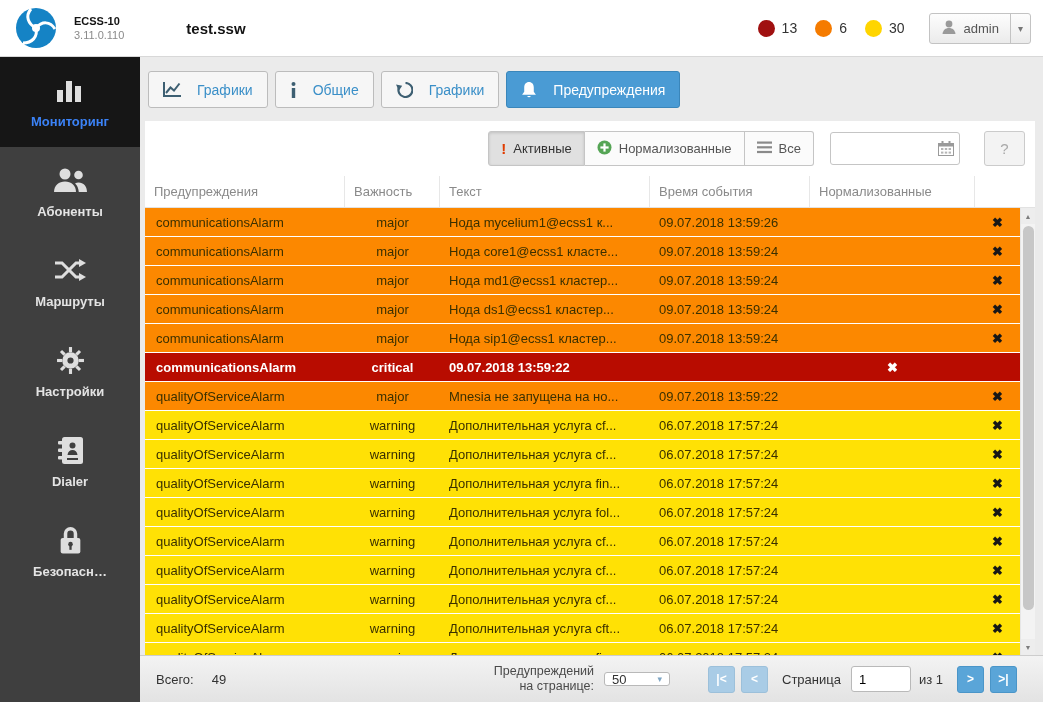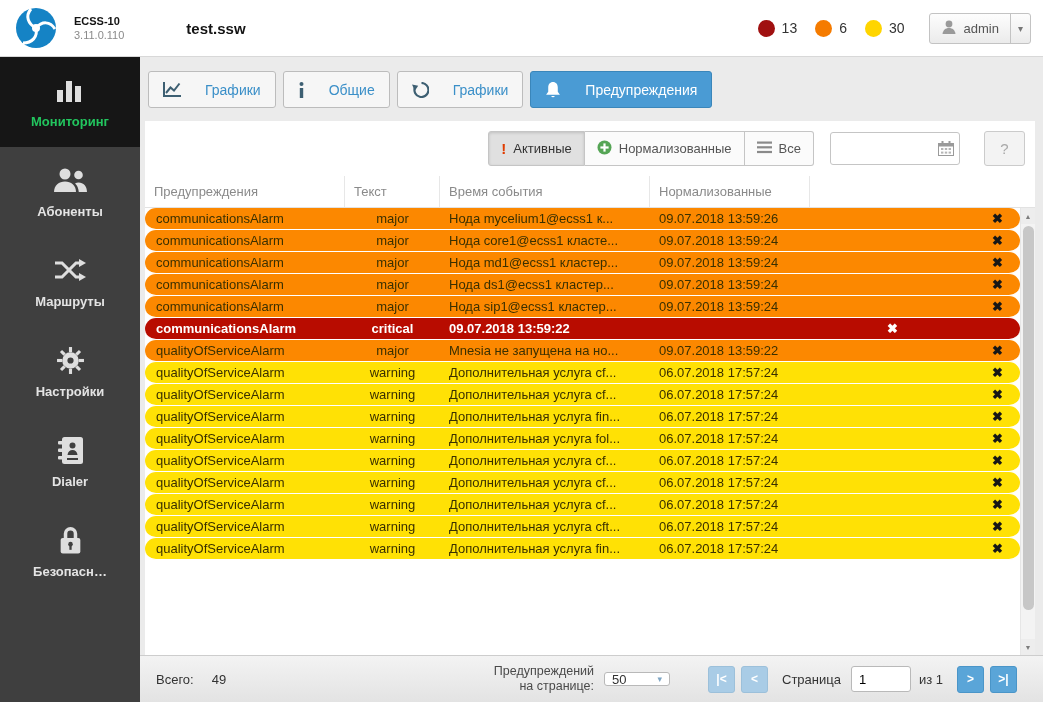--- a/index.html
+++ b/index.html
@@ -27,28 +27,28 @@
   .user-main { display:flex; align-items:center; gap:7px; padding:0 11px; color:#555; }
   .user-caret { border-left:1px solid #c3c3c3; padding:0 7px; display:flex; align-items:center;
     color:#777; font-size:10px; }
 
   
   .bodyrow { flex:1; display:flex; min-height:0; }
   .sidebar { flex:0 0 140px; background:#3f3f3f; display:flex; flex-direction:column; }
   .side-item { height:90px; display:flex; flex-direction:column; align-items:center;
     justify-content:center; gap:9px; color:#e4e4e4; cursor:pointer; }
   .side-item .ico { color:#dedede; height:30px; display:flex; align-items:center; }
-  .side-item.active { background:#161616; color:#22c55e; }
+  .side-item.active { background:#161616; color:#3b82f6; }
   .side-label { font-size:13px; font-weight:bold; max-width:130px; overflow:hidden; white-space:nowrap; }
 
   .main { flex:1; min-width:0; display:flex; flex-direction:column; background:#ebebeb; }
 
   
   .tabsbar { flex:0 0 auto; padding:14px 0 13px 8px; display:flex; gap:7px; }
-  .tab { display:flex; align-items:center; gap:24px; height:37px; padding:0 14px;
+  .tab { display:flex; align-items:center; gap:16px; height:37px; padding:0 14px;
     background:#f6f6f6; border:1px solid #bcbcbc; border-radius:3px;
     color:#3a8fc8; font-size:14px; cursor:pointer; }
   .tab .ico { color:#3d5f72; display:flex; align-items:center; }
   .tab.active { background:#4a9bd4; border-color:#3a86ba; color:#fff; }
   .tab.active .ico { color:#fff; }
 
   
   .panel { flex:1; min-height:0; margin:0 8px 0 5px; background:#fff;
     display:flex; flex-direction:column; }
   .filterbar { flex:0 0 auto; display:flex; align-items:center; justify-content:flex-end;
@@ -71,21 +71,21 @@
 
   
   .thead { flex:0 0 32px; display:grid; grid-template-columns:200px 95px 210px 160px 165px 1fr;
     align-items:stretch; border-bottom:1px solid #e2e2e2; color:#8a8a8a; background:#fff; }
   .th { display:flex; align-items:center; padding:0 9px; border-right:1px solid #e7e7e7;
     white-space:nowrap; overflow:hidden; }
   .th:last-child { border-right:none; }
   .tbody-wrap { flex:1; min-height:0; position:relative; background:#fff; overflow:hidden; }
   .tbody { position:absolute; top:0; left:0; right:15px; bottom:0; overflow:hidden; }
   .row { display:grid; grid-template-columns:200px 95px 210px 160px 165px 1fr;
-    height:22px; border-bottom:1px solid #fff; align-items:center; color:#3a3000;border-radius:12px; }
+    height:29px; border-bottom:1px solid #fff; align-items:center; color:#3a3000; }
   .row .c { padding:0 9px; white-space:nowrap; overflow:hidden; }
   .row .c:first-child { padding-left:11px; }
   .c.sev { text-align:center; }
   .c.closec { text-align:center; }
   .closex { cursor:pointer; font-weight:bold; color:#171717; font-size:13px; }
   .row.critical { color:#fff; font-weight:bold; }
   .row.critical .closex { color:#fff; }
 
   
   .sbar { position:absolute; top:0; right:0; bottom:0; width:15px; background:#f3f3f3;
@@ -330,20 +330,21 @@
                     <rect x="10.6" y="10.6" width="2.4" height="2"></rect>
                 </g>
               </svg>
             </span>
           </div>
           <button class="help-btn">?</button>
         </div>
 
         <div class="thead" id="thead">
             <div class="th">Предупреждения</div>
+            <div class="th">Важность</div>
             <div class="th">Текст</div>
             <div class="th">Время события</div>
             <div class="th">Нормализованные</div>
             <div class="th"></div>
           </div>
 
         <div class="tbody-wrap">
           <div class="tbody" id="tbody">
               <div class="row" style="background: rgb(252, 136, 0);">
                 <div class="c">communicationsAlarm</div>

